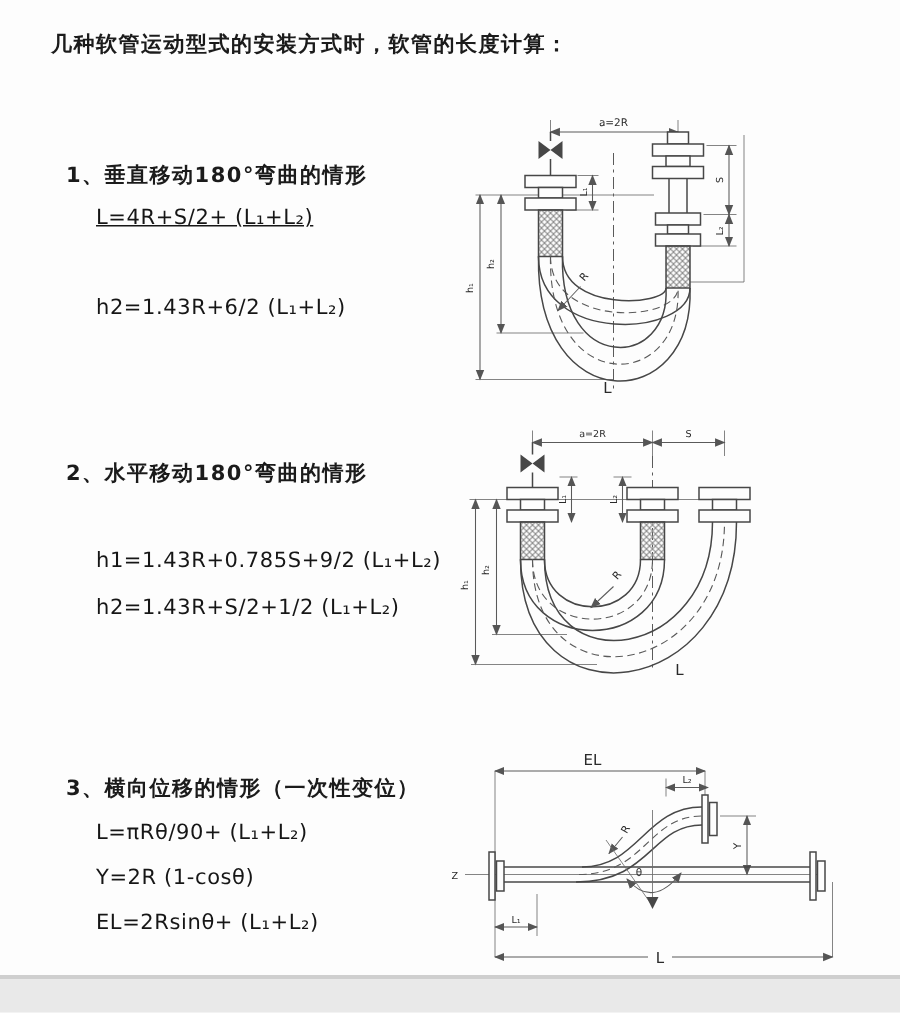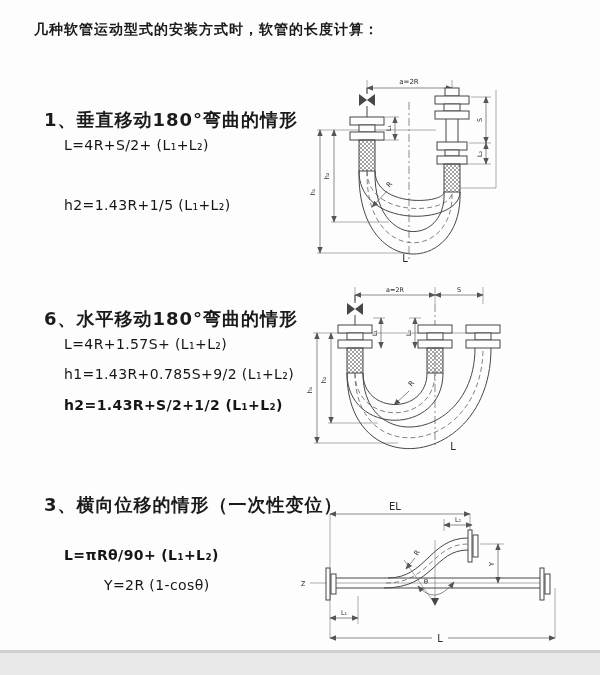--- a/index.html
+++ b/index.html
@@ -6,21 +6,21 @@
   .page{
     position:relative; width:600px; height:653px; background:#fdfdfd;
     font-family:"DejaVu Sans","Liberation Sans",sans-serif; color:#1b1b1b;
     overflow:hidden; margin:0 auto;
   }
   .doc-title{
     position:absolute; left:34px; top:21px; font-size:14px; font-weight:bold;
     letter-spacing:1px; white-space:nowrap;
   }
   .sec-heading{
-    position:absolute; font-size:18px; font-weight:bold; letter-spacing:1px; white-space:nowrap;
+    position:absolute; font-size:14px; font-weight:bold; letter-spacing:1px; white-space:nowrap;
   }
   .formula{
     position:absolute; left:64px; font-size:14px; font-weight:500; letter-spacing:.4px;
     color:#161616; white-space:nowrap;
   }
   .diagram{ position:absolute; }
   svg text{ font-family:"DejaVu Sans","Liberation Sans",sans-serif; fill:#2a2a2a; }
   .lb{ font-size:7px; }
   .lb2{ font-size:6.4px; }
   .big{ font-size:10px; }
@@ -33,22 +33,22 @@
   .bottom-edge{ position:absolute; left:0; bottom:0; width:600px; height:3px; background:#cfcfcf; }
 </style>
 </head>
 <body>
 
 <div class="page">
 
   <div class="doc-title">几种软管运动型式的安装方式时，软管的长度计算：</div>
 
   <div class="sec-heading" style="left:44px; top:108px;">1、垂直移动180°弯曲的情形</div>
-  <div class="formula" style="top:137px;">L=4R+S/2+ (L₁+L₂)</div>
-  <div class="formula" style="top:197px;">h2=1.43R+1/5 (L₁+L₂)</div>
+  <div class="formula" style="top:137px;text-decoration:underline;">L=4R+S/2+ (L₁+L₂)</div>
+  <div class="formula" style="top:197px;">h2=1.43R+6/2 (L₁+L₂)</div>
 
   <svg class="diagram" style="left:303px; top:70px;" width="297" height="195" viewBox="0 0 297 195">
     <defs>
       <marker id="d1a" viewBox="0 0 10 10" refX="9" refY="5" markerWidth="7" markerHeight="7" orient="auto-start-reverse" markerUnits="userSpaceOnUse">
         <path d="M0,1 L10,5 L0,9 z" fill="#555"></path>
       </marker>
       <pattern id="d1x" width="4" height="4" patternUnits="userSpaceOnUse">
         <path d="M0,0 L4,4 M4,0 L0,4" stroke="#8d8d8d" stroke-width="0.8"></path>
       </pattern>
     </defs>
@@ -123,24 +123,23 @@
       <path class="hcl" d="M64,101 C62,195 152,191 149,122"></path>
     </g>
 
     <g>
       <text class="lb" transform="rotate(-50 88 116)" x="88" y="116" text-anchor="middle">R</text>
       <line class="dim" x1="84" y1="121" x2="69" y2="137" marker-end="url(#d1a)"></line>
     </g>
     <text class="big" x="102" y="192" text-anchor="middle">L</text>
   </svg>
 
-  <div class="sec-heading" style="left:44px; top:307px;">6、水平移动180°弯曲的情形</div>
-  <div class="formula" style="top:336px;">L=4R+1.57S+ (L₁+L₂)</div>
+  <div class="sec-heading" style="left:44px; top:307px;">2、水平移动180°弯曲的情形</div>
   <div class="formula" style="top:366px;">h1=1.43R+0.785S+9/2 (L₁+L₂)</div>
-  <div class="formula" style="top:397px;font-weight:bold;">h2=1.43R+S/2+1/2 (L₁+L₂)</div>
+  <div class="formula" style="top:397px;">h2=1.43R+S/2+1/2 (L₁+L₂)</div>
 
   <svg class="diagram" style="left:303px; top:278px;" width="297" height="175" viewBox="0 0 297 175">
     <defs>
       <marker id="d2a" viewBox="0 0 10 10" refX="9" refY="5" markerWidth="7" markerHeight="7" orient="auto-start-reverse" markerUnits="userSpaceOnUse">
         <path d="M0,1 L10,5 L0,9 z" fill="#555"></path>
       </marker>
       <pattern id="d2x" width="4" height="4" patternUnits="userSpaceOnUse">
         <path d="M0,0 L4,4 M4,0 L0,4" stroke="#8d8d8d" stroke-width="0.8"></path>
       </pattern>
     </defs>
@@ -208,23 +207,24 @@
       <path class="hcl" d="M52,95 C52,193 180,176 180,70"></path>
     </g>
 
     <g>
       <text class="lb" transform="rotate(-50 110 107)" x="110" y="107" text-anchor="middle">R</text>
       <line class="dim" x1="106" y1="113" x2="91" y2="127" marker-end="url(#d2a)"></line>
     </g>
     <text class="big" x="150" y="172" text-anchor="middle">L</text>
   </svg>
 
-  <div class="sec-heading" style="left:44px; top:493px;">3、横向位移的情形（一次性变位）</div>
-  <div class="formula" style="top:547px;font-weight:bold;">L=πRθ/90+ (L₁+L₂)</div>
-  <div class="formula" style="top:577px;margin-left:40px;">Y=2R (1-cosθ)</div>
+  <div class="sec-heading" style="left:44px; top:517px;">3、横向位移的情形（一次性变位）</div>
+  <div class="formula" style="top:547px;">L=πRθ/90+ (L₁+L₂)</div>
+  <div class="formula" style="top:577px;">Y=2R (1-cosθ)</div>
+  <div class="formula" style="top:607px;">EL=2Rsinθ+ (L₁+L₂)</div>
 
   <svg class="diagram" style="left:298px; top:492px;" width="302" height="160" viewBox="0 0 302 160">
     <defs>
       <marker id="d3a" viewBox="0 0 10 10" refX="9" refY="5" markerWidth="7" markerHeight="7" orient="auto-start-reverse" markerUnits="userSpaceOnUse">
         <path d="M0,1 L10,5 L0,9 z" fill="#555"></path>
       </marker>
     </defs>
 
     <g>
       <line class="ext" x1="32" y1="22" x2="32" y2="146"></line>

